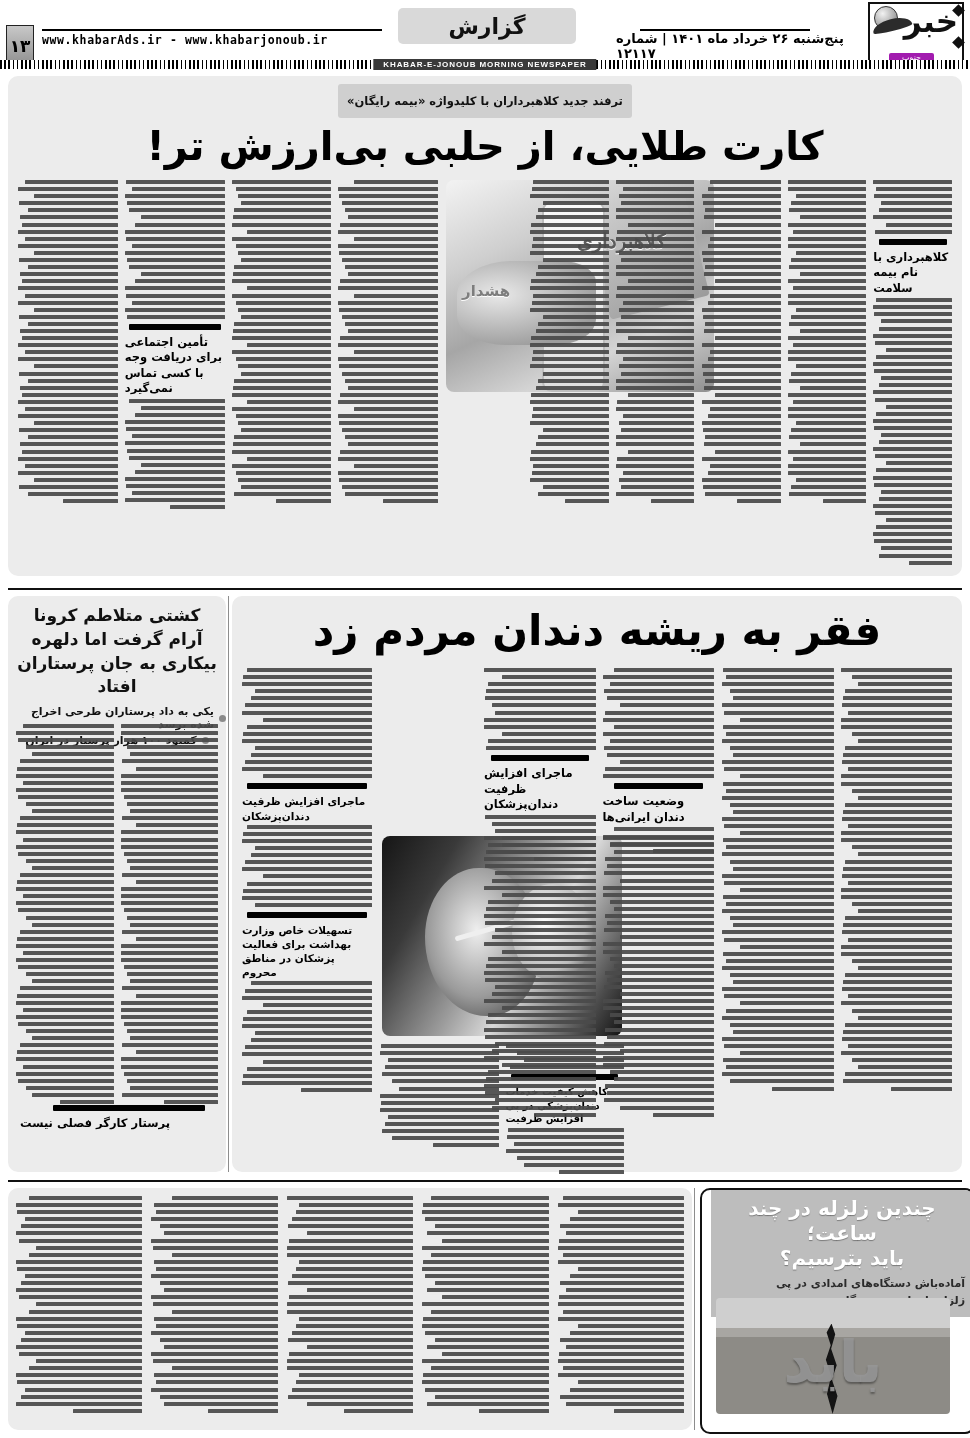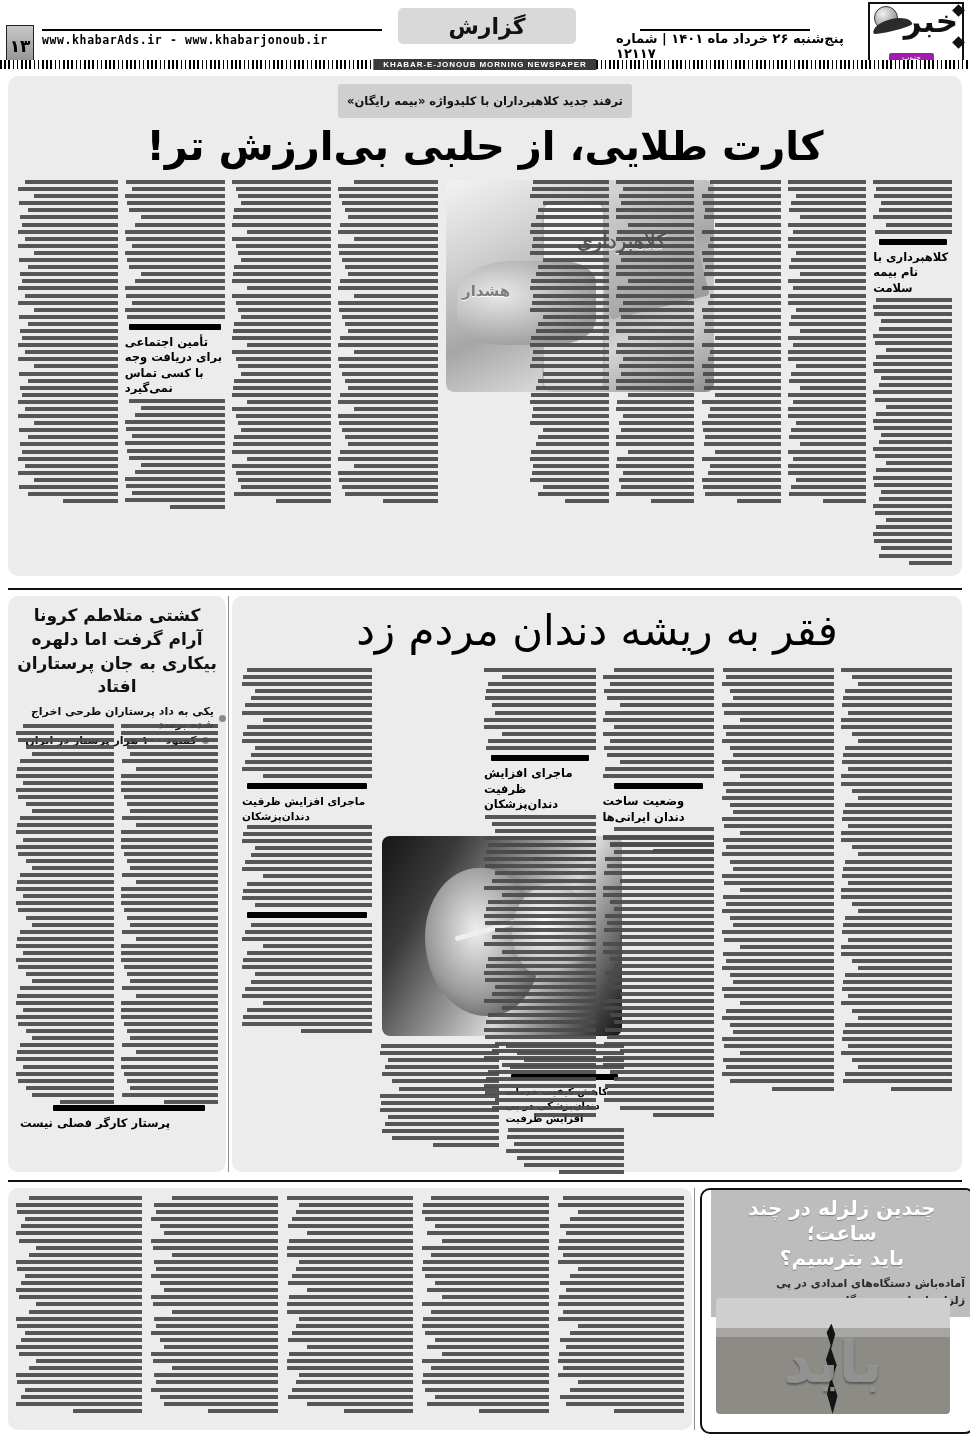--- a/index.html
+++ b/index.html
@@ -88,21 +88,21 @@
   }
   .kicker{
     background:#cfcfcf;display:inline-block;border-radius:3px;
     font-size:11.5px;font-weight:bold;padding:10px 9px;color:#111;
   }
   .bighead{
     font-size:40px;font-weight:bold;color:#000;line-height:1.12;
     letter-spacing:-.5px;
   }
   .bighead2{
-    font-size:42px;font-weight:normal;color:#000;line-height:1.1;
+    font-size:42px;font-weight:bold;color:#000;line-height:1.1;
   }
   .subhead{
     font-size:11.5px;font-weight:bold;color:#000;text-align:left;
     line-height:1.35;margin:0 0 2px;
   }
 
   
   .cols{display:flex;direction:rtl;gap:7px;}
   .col{flex:1 1 0;min-width:0;}
   .ln{
@@ -887,20 +887,21 @@
           <div class="ln s3"></div>
         <div class="ln s6"></div>
           <div class="ln s8"></div>
           <div class="ln s1"></div>
           <div class="ln s5"></div>
         <div class="ln s2"></div>
           <div class="ln s4"></div>
           <div class="ln s1"></div>
           <div class="ln s3"></div>
         <div class="subln" style="width:92%"></div>
+        <div class="subhead" style="font-size:10.5px;">تسهیلات خاص وزارت بهداشت برای فعالیت پزشکان در مناطق محروم</div>
         <div class="ln s6"></div>
           <div class="ln s8"></div>
           <div class="ln s1"></div>
           <div class="ln s5"></div>
         <div class="ln s2"></div>
           <div class="ln s4"></div>
           <div class="ln s1"></div>
           <div class="ln s3"></div>
         <div class="ln s6"></div>
           <div class="ln s8"></div>

